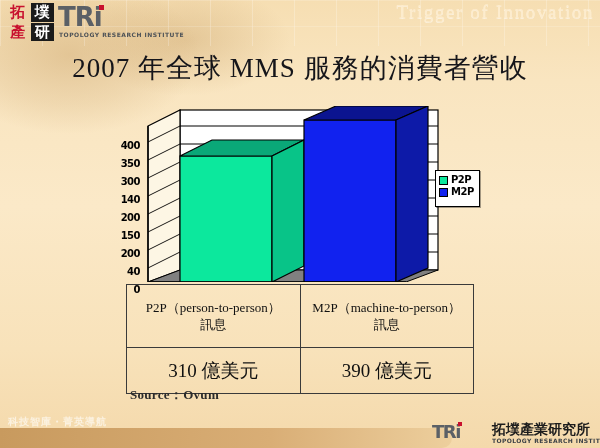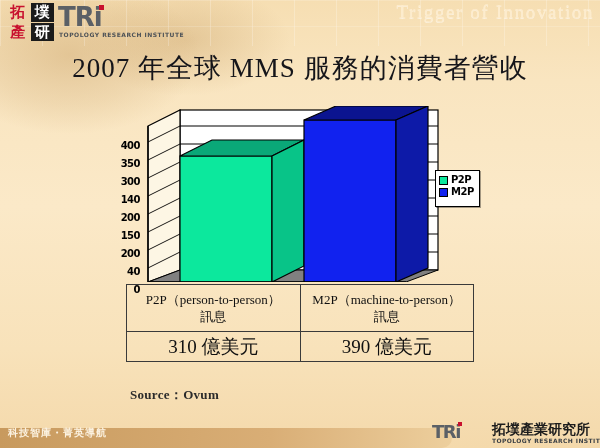--- a/index.html
+++ b/index.html
@@ -175,21 +175,21 @@
     width: 348px;
     border-collapse: collapse;
     background: transparent;
   }
   .tbl td {
     border: 1px solid #3a3a3a;
     text-align: center;
     font-family: "Liberation Serif", "DejaVu Serif", serif;
     font-size: 13px;
     color: #101010;
-    padding: 4px 2px;
+    padding: 12px 2px;
     line-height: 17px;
   }
   .tbl .hd { height: 38px; }
   .tbl .val { height: 21px; font-size: 19px; }
 
   
   .source {
     position: absolute;
     left: 130px; top: 386px;
     font-family: "Liberation Serif", "DejaVu Serif", serif;
@@ -209,21 +209,21 @@
     position: absolute;
     left: 0; bottom: 0;
     width: 452px; height: 20px;
     background: linear-gradient(90deg, #c89a5e 0%, #d6ab72 55%, #e8c characters 100%);
     background: linear-gradient(90deg, #c89a5e 0%, #d9ae76 60%, #edcf9d 100%);
     border-top-right-radius: 10px;
     border-bottom-right-radius: 10px;
   }
   .ftr-slogan {
     position: absolute;
-    left: 8px; bottom: 8px;
+    left: 8px; bottom: 19px;
     font-family: "DejaVu Sans", sans-serif;
     font-size: 10px;
     font-weight: bold;
     color: #fbf1df;
     letter-spacing: 1px;
     white-space: nowrap;
   }
   .logo-f {
     position: absolute;
     right: 6px; bottom: 2px;

